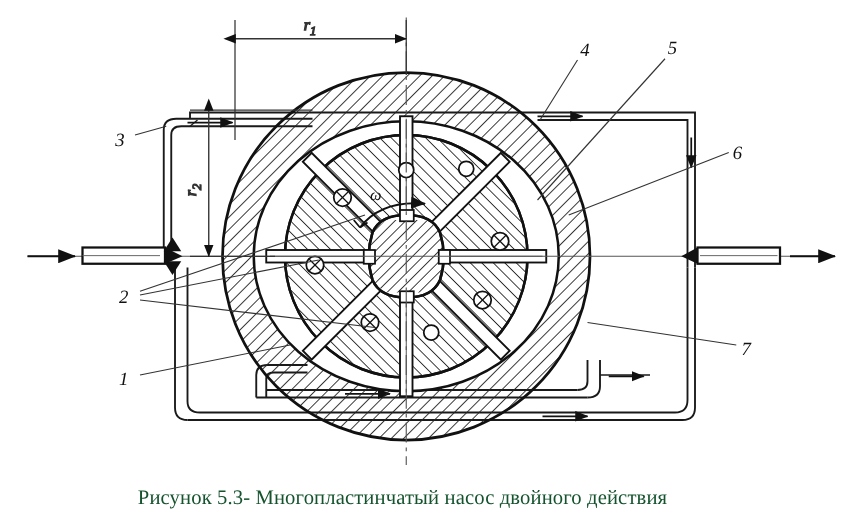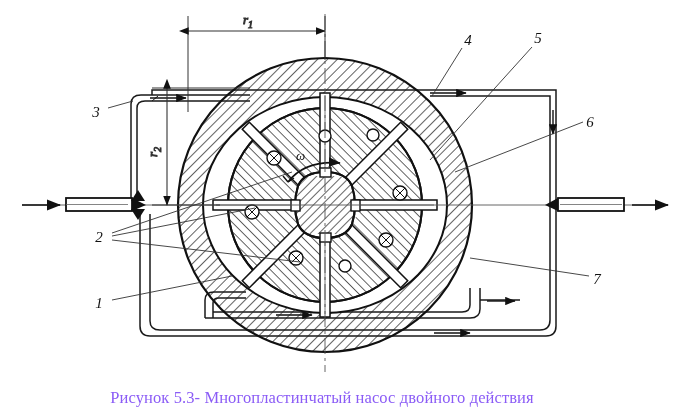--- a/index.html
+++ b/index.html
@@ -1,21 +1,21 @@
 <!DOCTYPE html>
 <html><head>
 <meta charset="utf-8">
 <style>
   html,body{margin:0;padding:0;background:#ffffff;}
   body{width:690px;height:419px;overflow:hidden;
        font-family:"Liberation Serif",serif;color:#000;}
   #page{position:relative;width:690px;height:419px;background:#fff;}
   svg#fig{position:absolute;left:0;top:0;width:690px;height:419px;display:block;}
   .cap{position:absolute;left:0;top:388px;width:644px;text-align:center;
-       font-family:"Liberation Serif",serif;font-size:16.5px;letter-spacing:.1px;color:#8b5cf6;}
+       font-family:"Liberation Serif",serif;font-size:16.5px;letter-spacing:.1px;color:#14532d;}
   text{font-family:"Liberation Serif",serif;fill:#111;}
   .num{font-size:15px;font-style:italic;}
   .dimtxt{font-size:13px;font-style:italic;fill:#333;}
   .omega{font-size:13px;font-style:italic;}
 </style>
 </head>
 <body>
 
 <div id="page">
 

